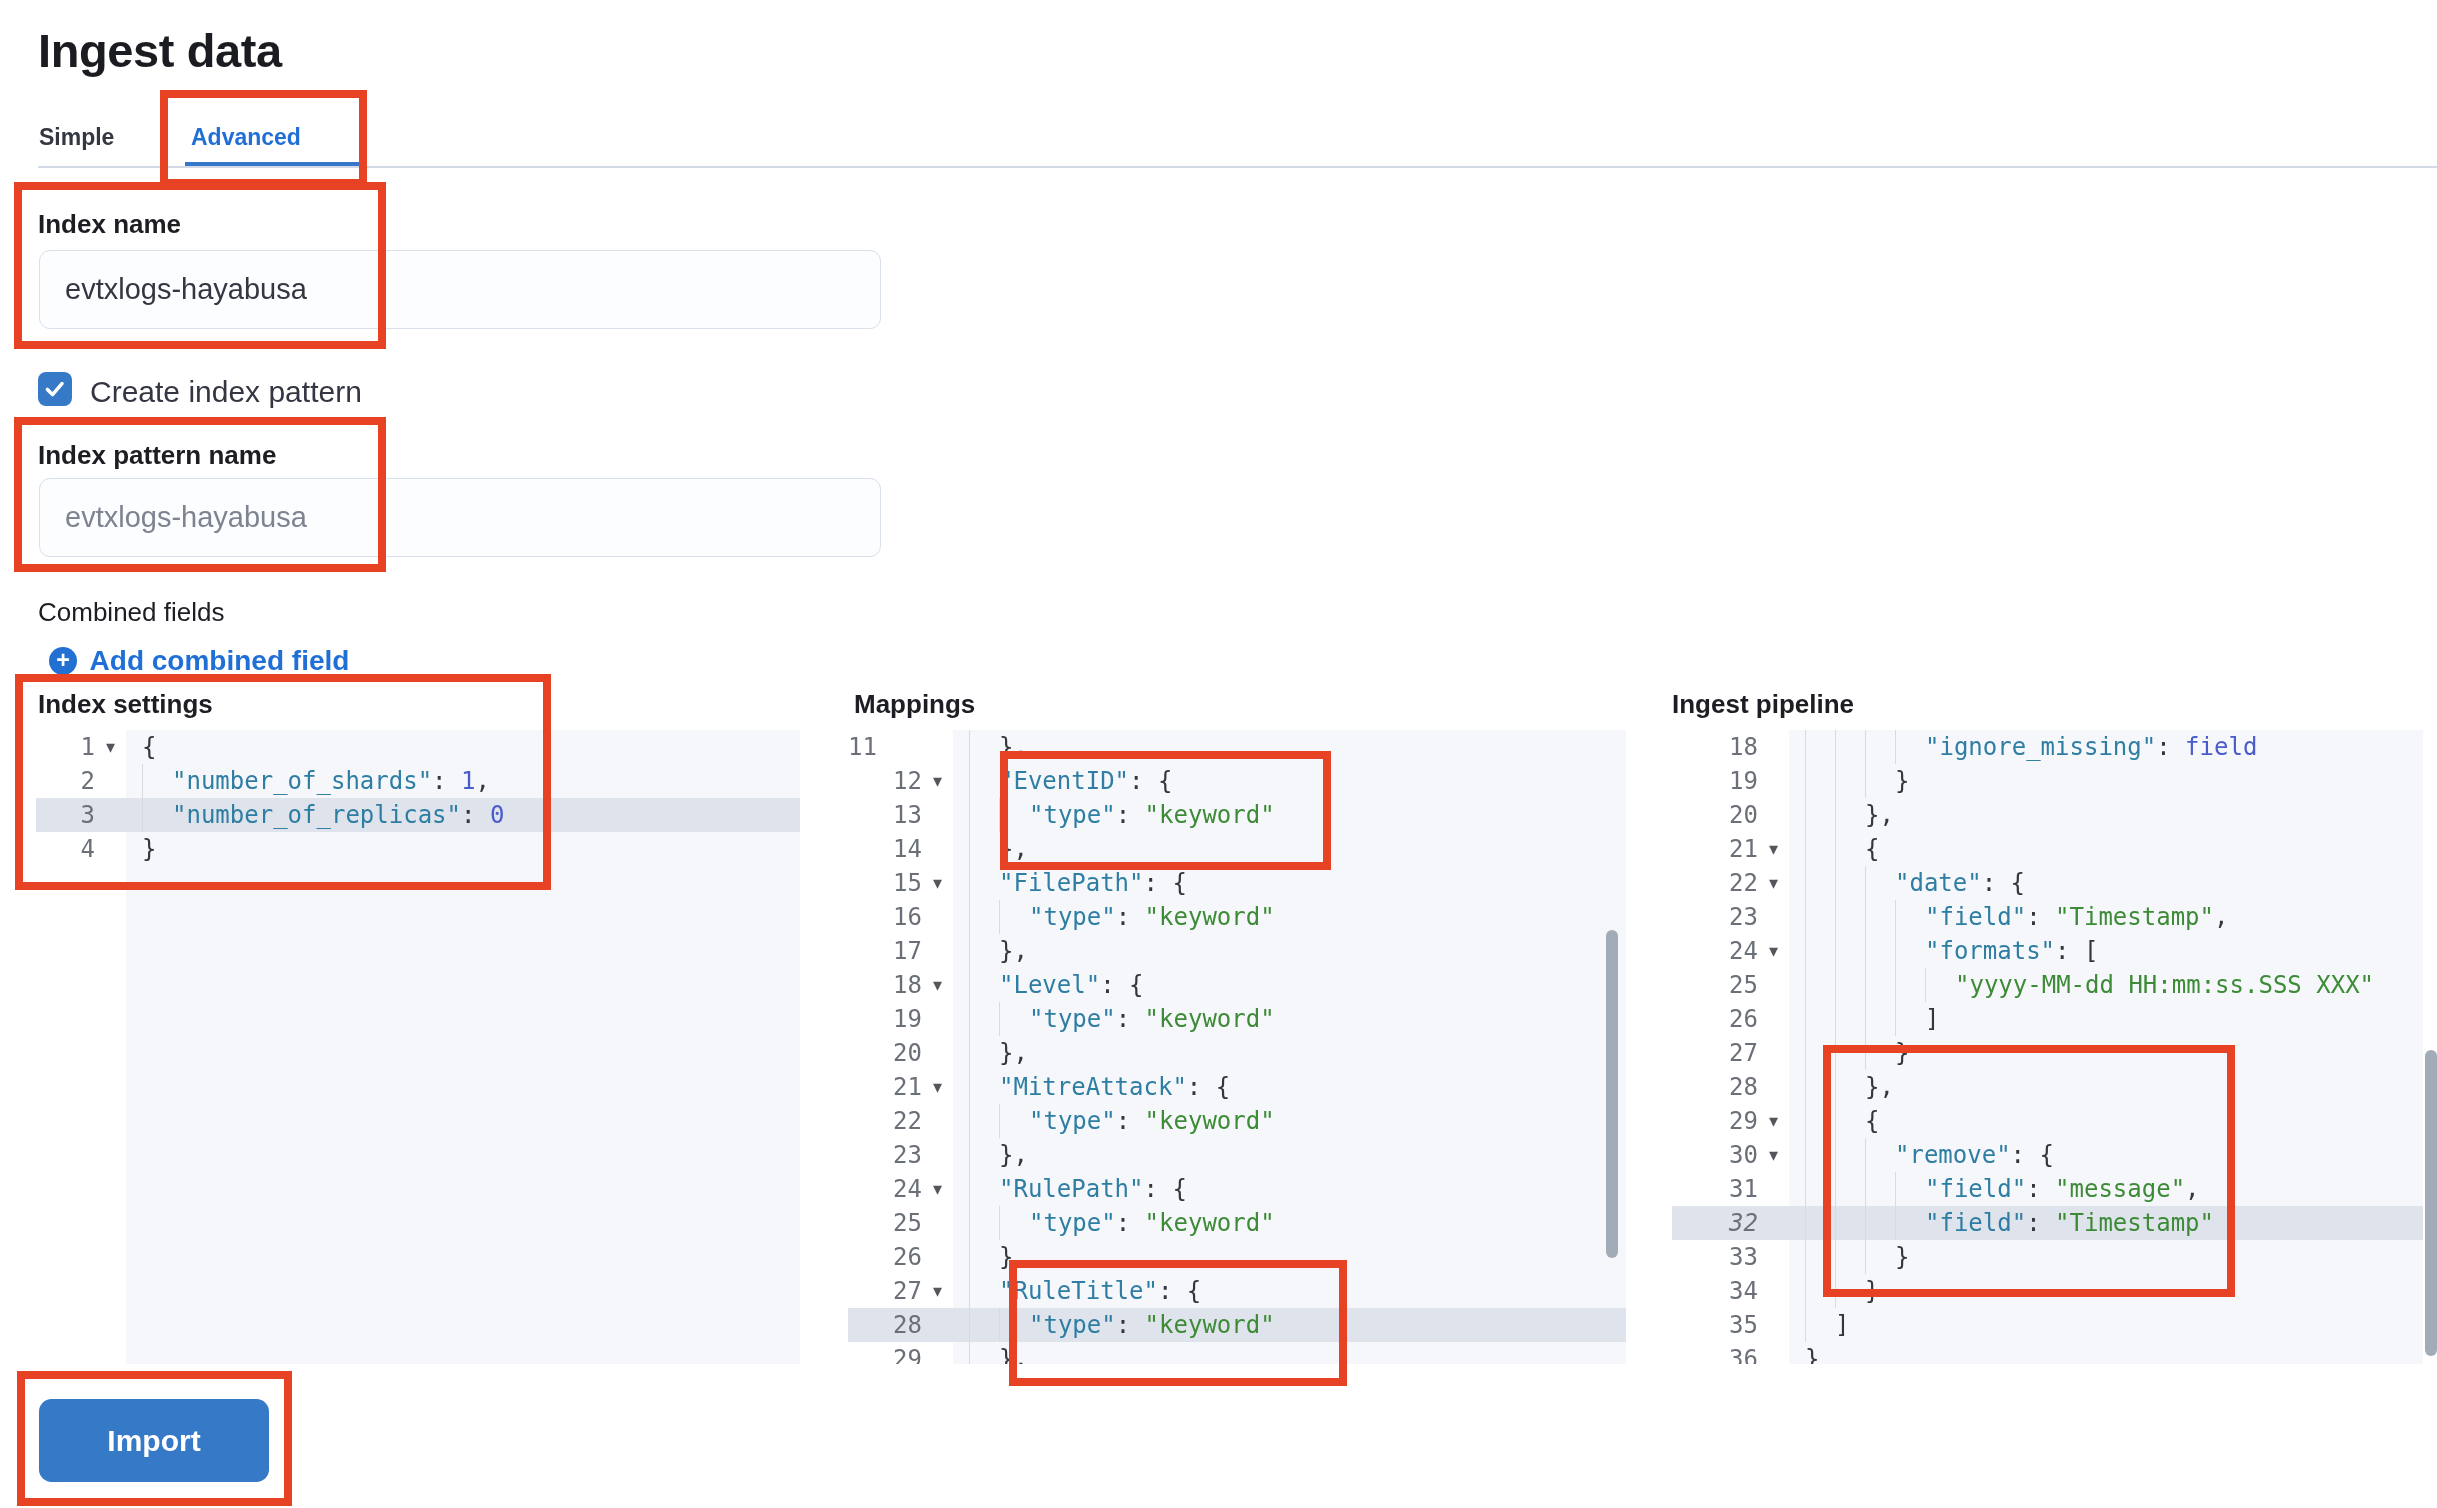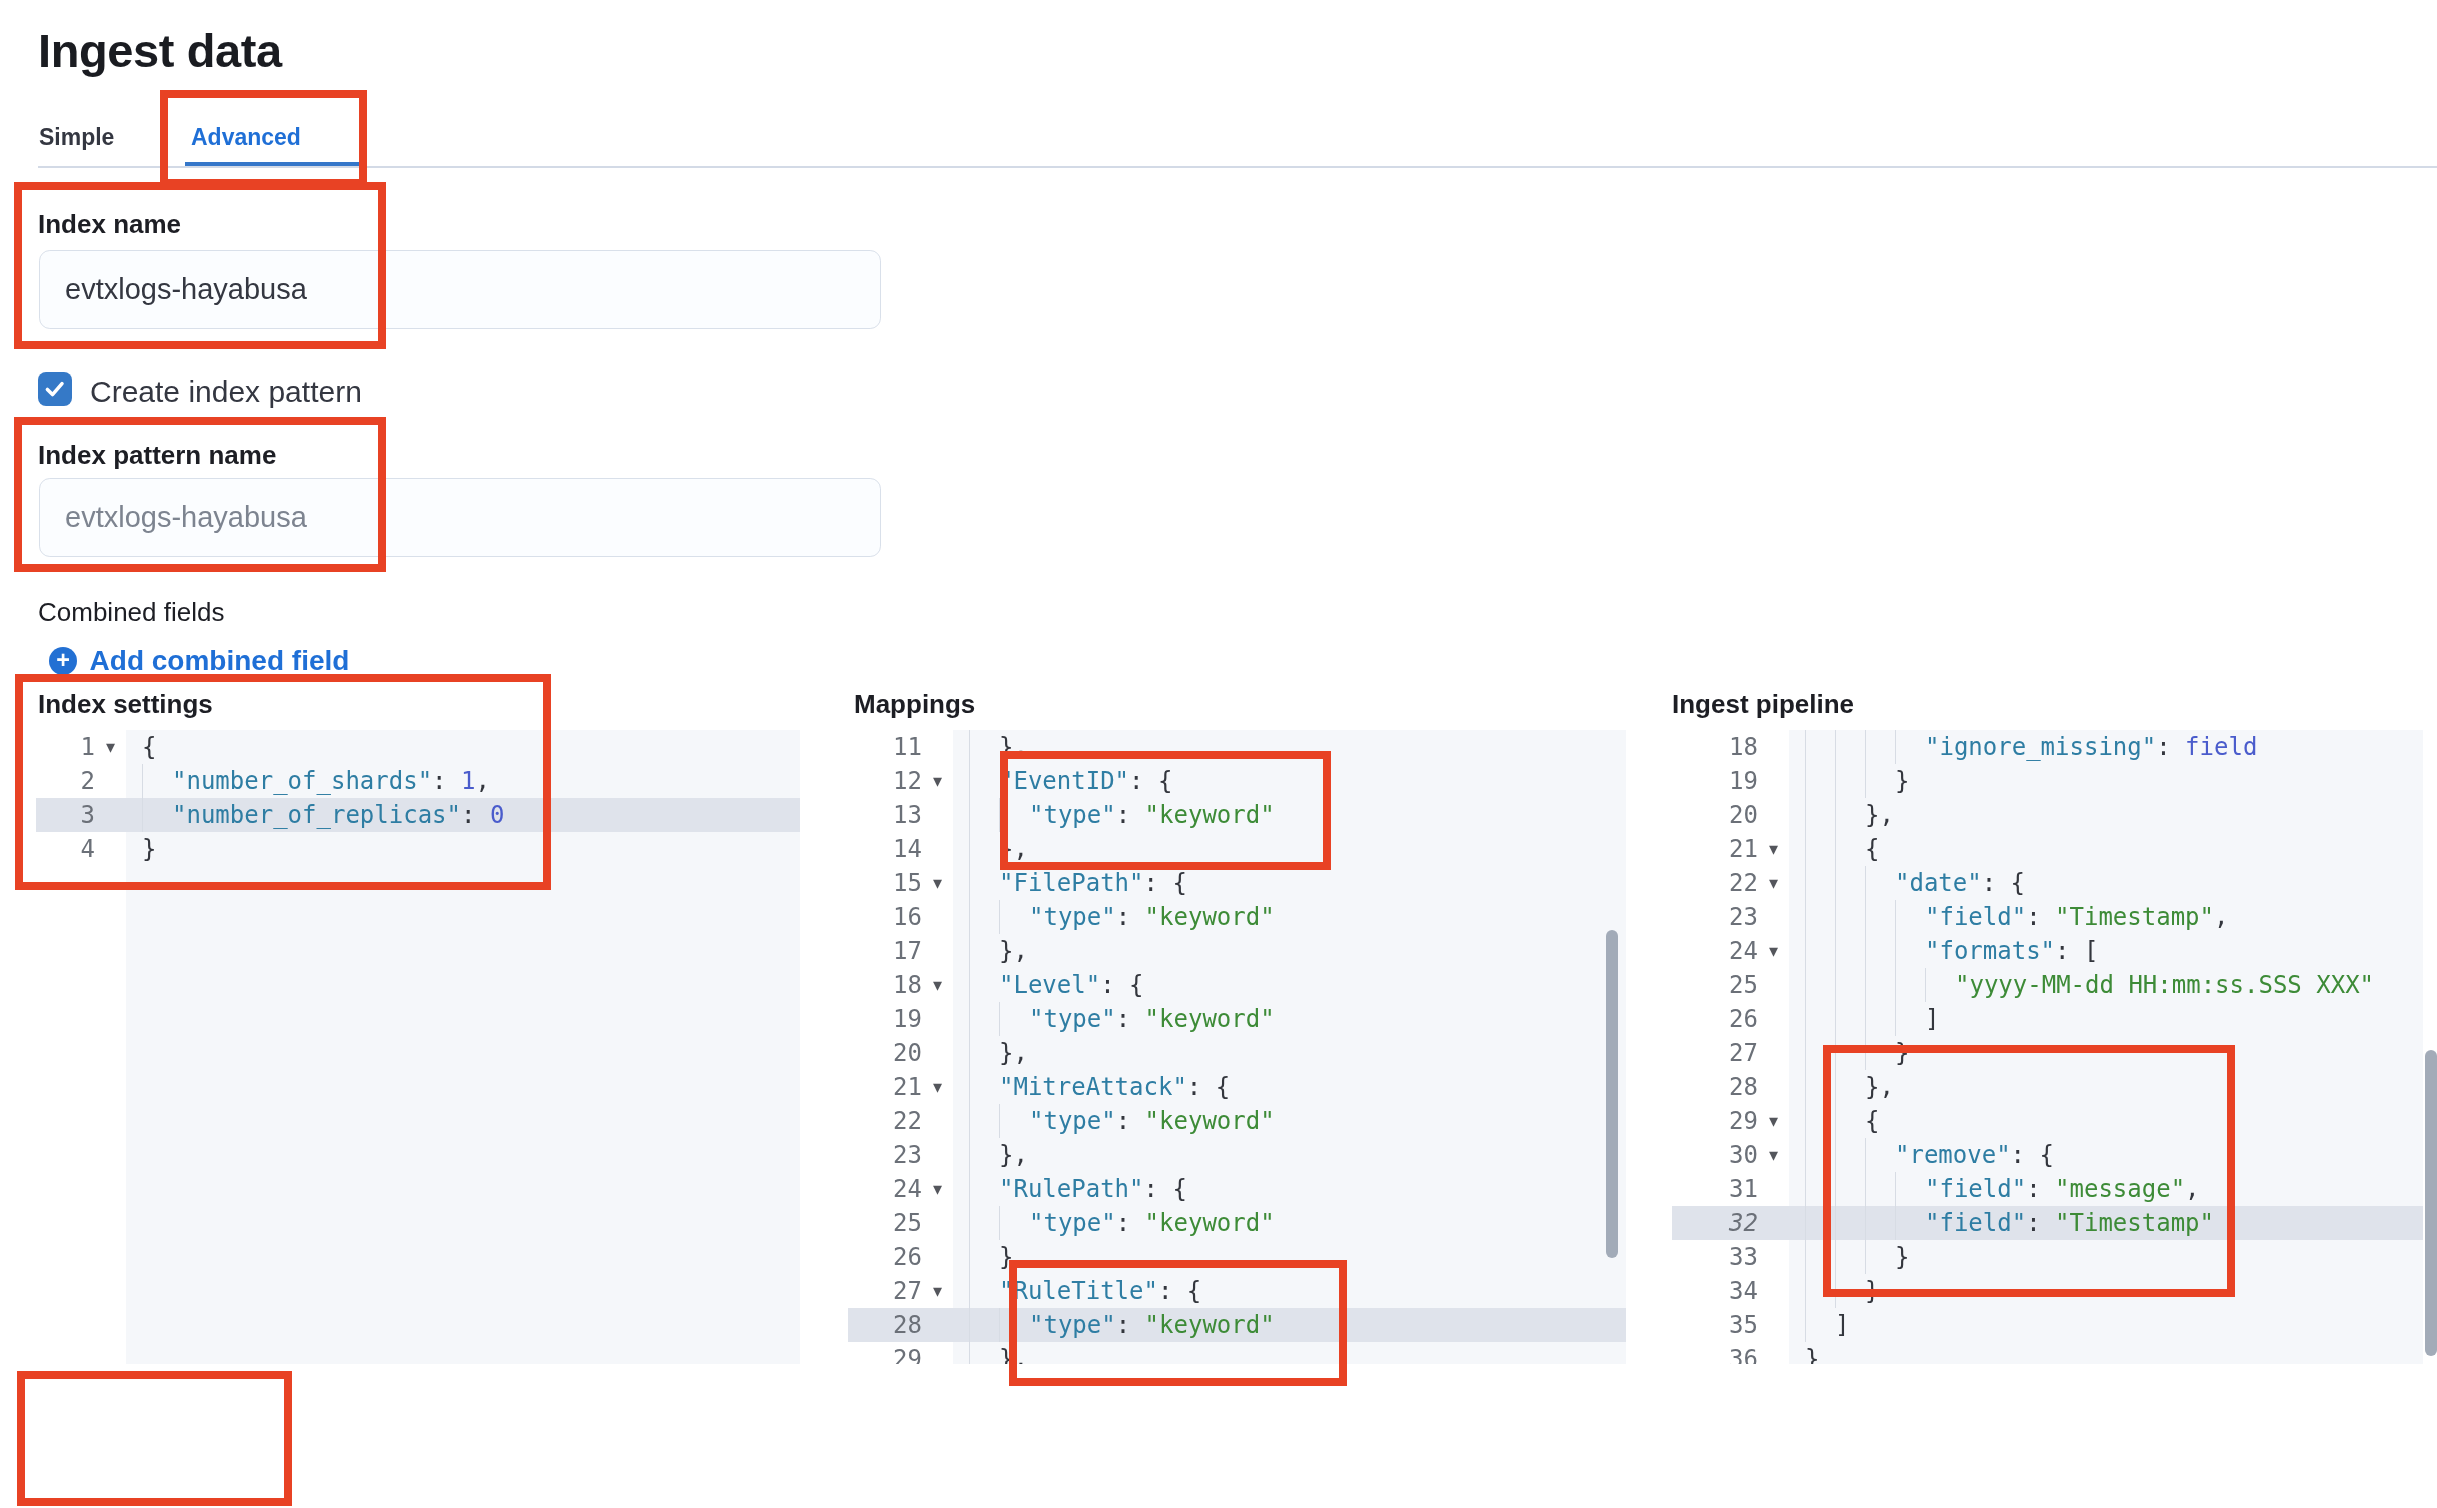--- a/index.html
+++ b/index.html
@@ -118,21 +118,21 @@
         </div>
         <div class="codecell"><span class="tk-p">}</span></div>
       </div>
       <div class="row" style="height: 638px;">
         <div class="gut" style="width: 90px;"></div>
         <div class="codecell"></div>
       </div>
     </div>
   <div class="editor" style="left:848px;width:778px;">
       <div class="row">
-        <div class="gut" style="width: 105px;">
+        <div class="gut" style="width: 105px; justify-content: space-between;">
           <span class="num">11</span>
           <span class="caret"></span>
         </div>
         <div class="codecell"><span class="guide"></span><span class="tk-p">},</span></div>
       </div>
       <div class="row">
         <div class="gut" style="width: 105px;">
           <span class="num">12</span>
           <span class="caret">▾</span>
         </div>
@@ -390,20 +390,21 @@
           <span class="num">36</span>
           <span class="caret"></span>
         </div>
         <div class="codecell"><span class="tk-p">}</span></div>
       </div>
     </div>
 
   <div class="scroll-thumb" style="left:1606px;top:930px;height:328px;"></div>
   <div class="scroll-thumb" style="left:2425px;top:1050px;height:306px;"></div>
 
+  <button class="import-btn">Import</button>
 
   <div class="anno" style="left:160px;top:90px;width:207px;height:97px;"></div>
   <div class="anno" style="left:14.4px;top:182px;width:372px;height:167px;"></div>
   <div class="anno" style="left:14.4px;top:417px;width:372px;height:155px;"></div>
   <div class="anno" style="left:15.3px;top:674px;width:536px;height:216px;"></div>
   <div class="anno" style="left:1000px;top:751px;width:331px;height:119px;"></div>
   <div class="anno" style="left:1009px;top:1260px;width:338px;height:126px;"></div>
   <div class="anno" style="left:1823px;top:1045px;width:412px;height:252px;"></div>
   <div class="anno" style="left:17px;top:1371px;width:275px;height:135px;"></div>
 

